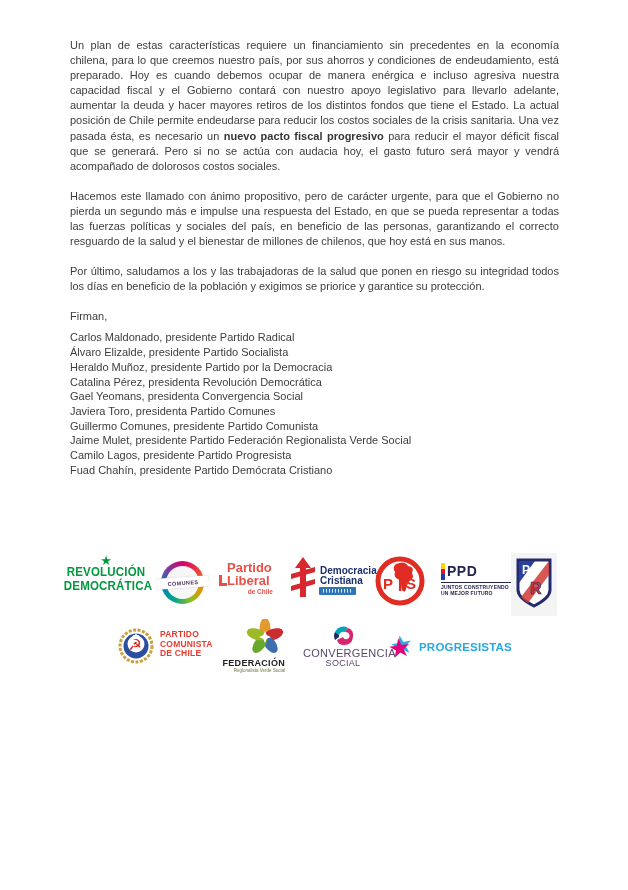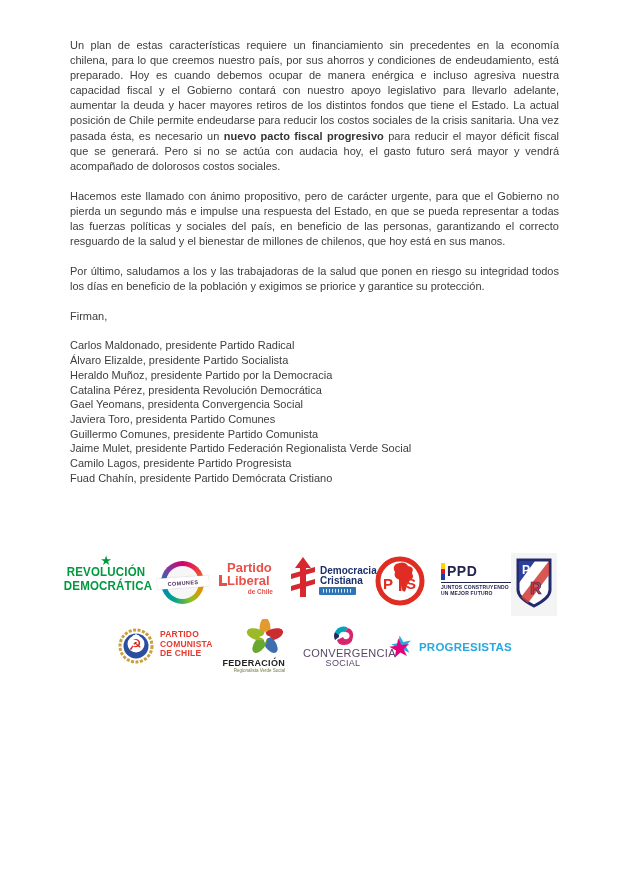--- a/index.html
+++ b/index.html
@@ -4,21 +4,21 @@
 <style>
   html,body{margin:0;padding:0;background:#ffffff;}
   #page{
     position:relative;width:580px;height:890px;background:#ffffff;
     font-family:"Liberation Sans","DejaVu Sans",sans-serif;
     color:#3d3d3d;overflow:hidden;
   }
   #text-col{position:absolute;left:70px;top:38px;width:489px;}
   .para{font-size:11px;line-height:15.1px;text-align:justify;margin:0 0 15px 0;}
   .para b{color:#353535;}
-  .firman{font-size:11px;line-height:15px;margin:14px 0 14px 0;}
+  .firman{font-size:11px;line-height:15px;margin:14px 0 6px 0;}
   .sign-list{font-size:11px;line-height:14.7px;}
   .sign-list div{white-space:nowrap;}
 
   
   .logo{position:absolute;}
   .nosel{user-select:none;}
 
   
   .rd{left:62px;top:555px;width:88px;text-align:center;color:#009a3e;}
   .rd .star{font-size:13px;line-height:11px;color:#009a3e;}

